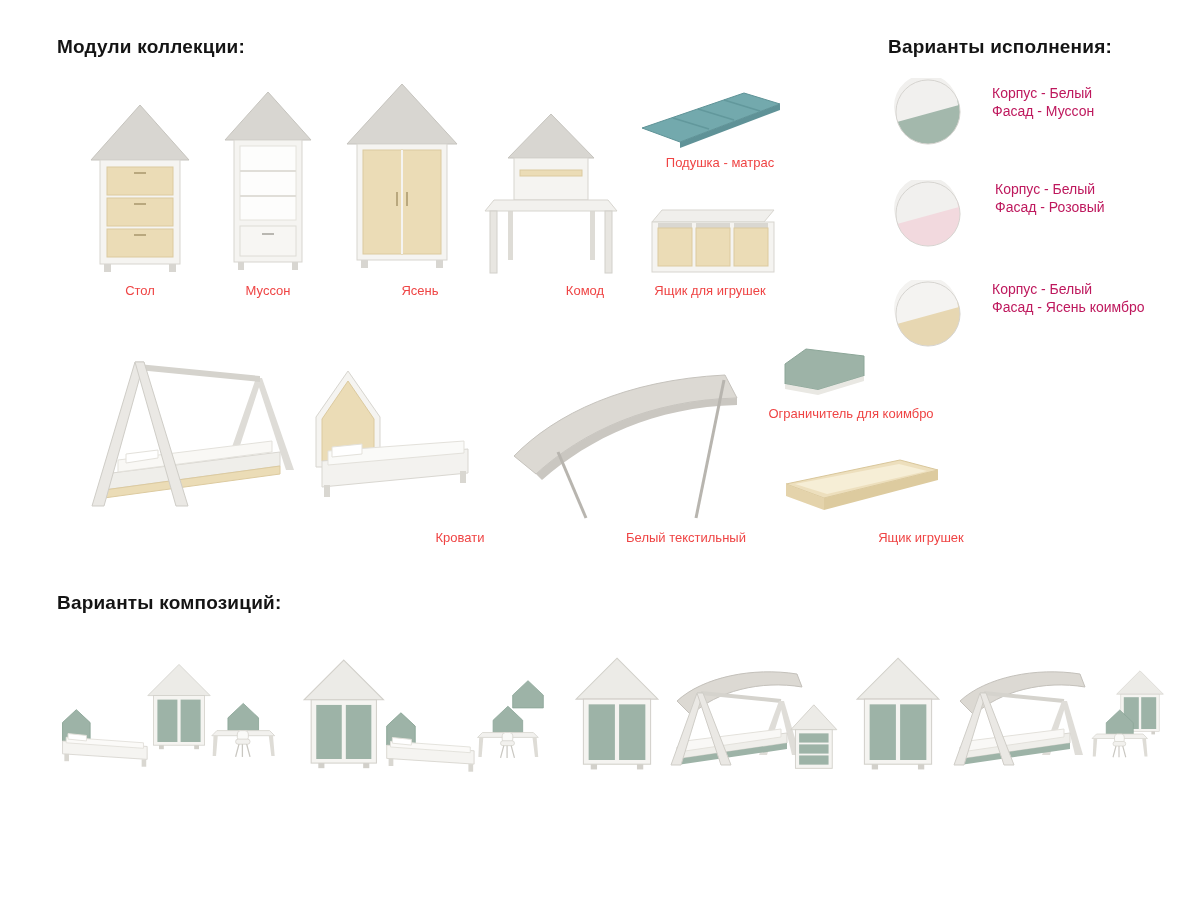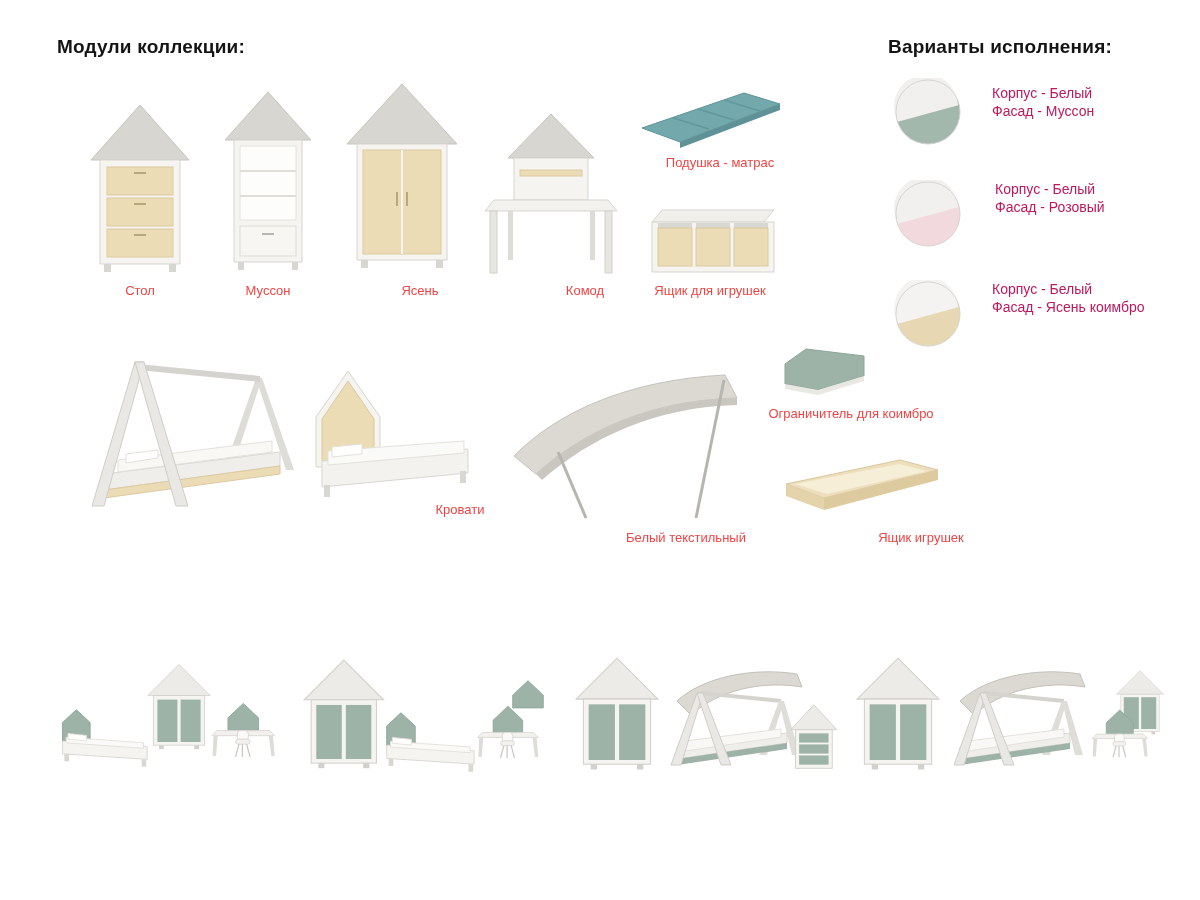--- a/index.html
+++ b/index.html
@@ -75,20 +75,21 @@
         <rect x="11" y="57" width="32" height="10" fill="#9db3a7"></rect>
       </g>
       <g id="sym-minipanel">
         <polygon points="20,2 38,19 38,34 2,34 2,19" fill="#9db3a7" stroke="#8ca698"></polygon>
       </g>
     </defs>
   </svg>
 
   <div class="abs heading" style="left:57px;top:36px">Модули коллекции:</div>
   <div class="abs heading" style="left:888px;top:36px">Варианты исполнения:</div>
+  <div class="abs heading" style="left:57px;top:592px">Варианты композиций:</div>
 
   <svg class="abs" style="left:86px;top:100px" width="108" height="175" viewBox="0 0 108 175">
     <polygon points="54,5 103,60 5,60" fill="#d8d6d1" stroke="#c6c4be"></polygon>
     <rect x="14" y="60" width="80" height="104" fill="#f5f4f1" stroke="#d7d5cf"></rect>
     <rect x="21" y="67" width="66" height="28" fill="#ebdcb6" stroke="#dcca9f"></rect>
     <rect x="21" y="98" width="66" height="28" fill="#ebdcb6" stroke="#dcca9f"></rect>
     <rect x="21" y="129" width="66" height="28" fill="#ebdcb6" stroke="#dcca9f"></rect>
     <line x1="48" y1="73" x2="60" y2="73" stroke="#b9a87e" stroke-width="2"></line>
     <line x1="48" y1="104" x2="60" y2="104" stroke="#b9a87e" stroke-width="2"></line>
     <line x1="48" y1="135" x2="60" y2="135" stroke="#b9a87e" stroke-width="2"></line>
@@ -194,21 +195,21 @@
 
   <svg class="abs" style="left:298px;top:355px" width="182" height="152" viewBox="0 0 182 152">
     <polygon points="18,62 50,16 82,62 82,112 18,112" fill="#f5f4f1" stroke="#d7d5cf"></polygon>
     <polygon points="24,64 50,26 76,64 76,106 24,106" fill="#ebdcb6" stroke="#dcca9f"></polygon>
     <polygon points="24,106 170,94 170,118 24,132" fill="#f3f2ef" stroke="#d9d7d1"></polygon>
     <polygon points="30,96 166,86 166,98 30,110" fill="#fafaf8" stroke="#e3e1db"></polygon>
     <polygon points="34,92 64,89 64,99 34,102" fill="#ffffff" stroke="#e3e1db"></polygon>
     <rect x="26" y="130" width="6" height="12" fill="#d9d7d1"></rect>
     <rect x="162" y="116" width="6" height="12" fill="#d9d7d1"></rect>
   </svg>
-  <div class="abs label" style="left:460px;top:502px">Кровати</div>
+  <div class="abs label" style="left:460px;top:530px">Кровати</div>
 
   <svg class="abs" style="left:500px;top:348px" width="250" height="172" viewBox="0 0 250 172">
     <path d="M14,108 C55,66 125,32 225,27 L237,50 C150,52 82,84 36,126 Z" fill="#dcd9d3" stroke="#c6c3bd"></path>
     <path d="M36,126 C82,84 150,52 237,50 L237,57 C155,59 90,90 42,132 Z" fill="#cac7c1"></path>
     <line x1="58" y1="104" x2="86" y2="170" stroke="#b8b5af" stroke-width="3"></line>
     <line x1="224" y1="32" x2="196" y2="170" stroke="#b8b5af" stroke-width="3"></line>
   </svg>
   <div class="abs label" style="left:686px;top:530px">Белый текстильный</div>
 
   <svg class="abs" style="left:778px;top:340px" width="92" height="62" viewBox="0 0 92 62">

